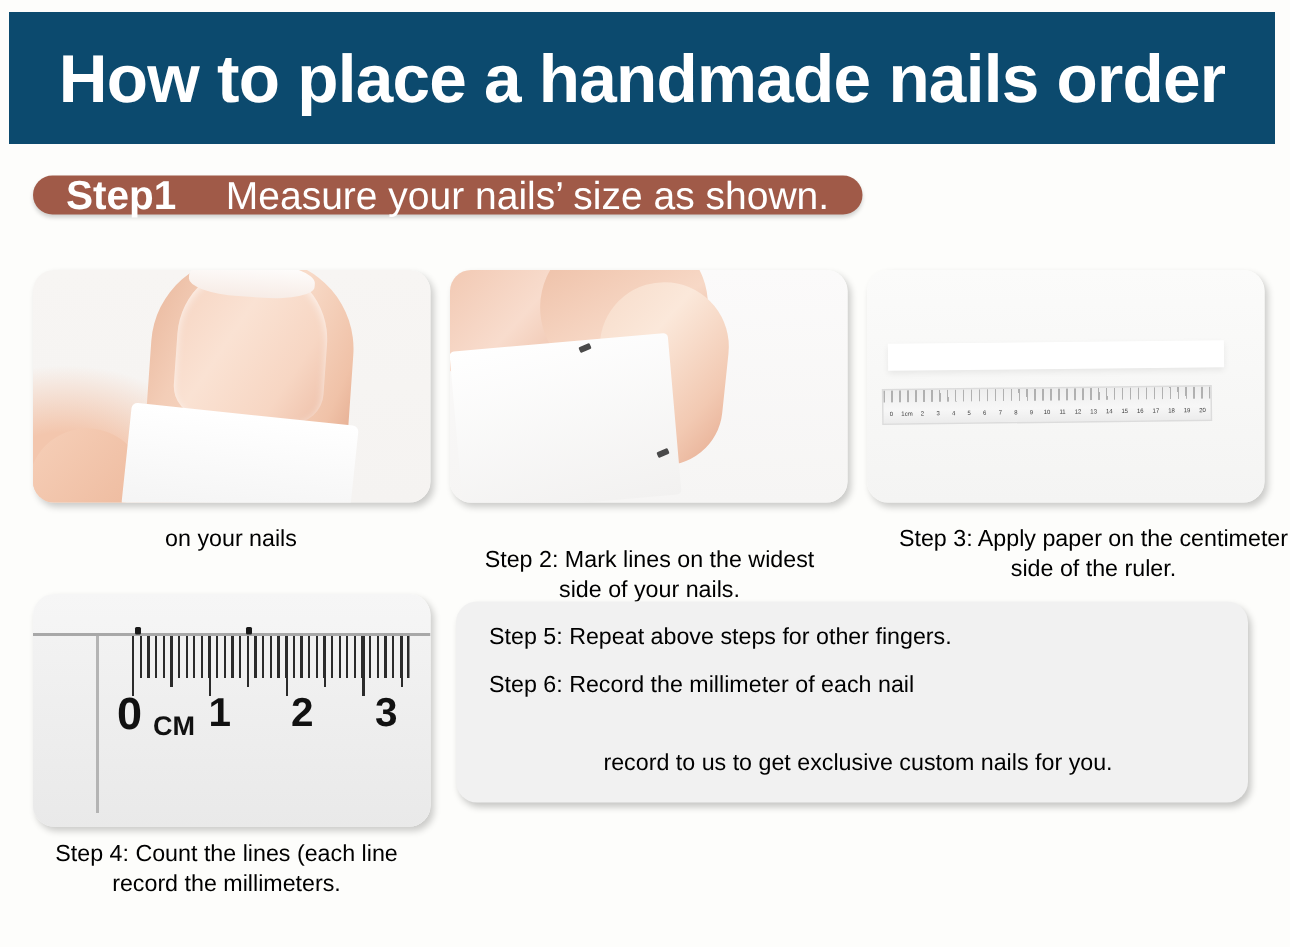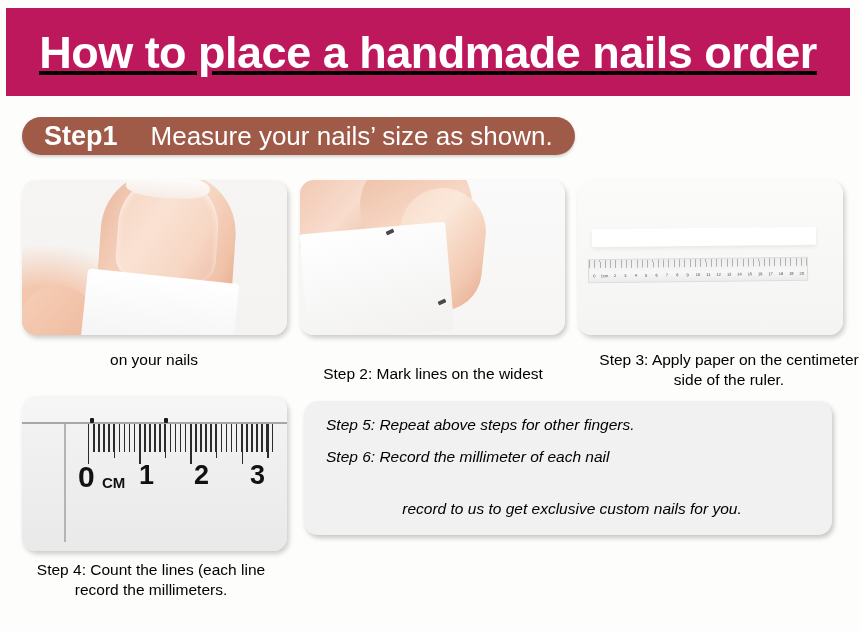--- a/index.html
+++ b/index.html
@@ -7,35 +7,35 @@
     width:860px;height:631px;
     background:#fdfdfb;
     font-family:"Liberation Sans", sans-serif;
     overflow:hidden;
     position:relative;
   }
 
   
   .title-bar{
     position:absolute;left:6px;top:8px;width:844px;height:88px;
-    background:#be185d;
-    display:flex;align-items:center;justify-content:center;text-decoration:underline;
+    background:#0c4a6e;
+    display:flex;align-items:center;justify-content:center;
   }
   .title-text{
     color:#ffffff;
     font-size:45px;
     font-weight:700;
     letter-spacing:-0.5px;
     white-space:nowrap;
     line-height:1;
   }
 
   
   .step-pill{
-    position:absolute;left:22px;top:117px;height:38px;
+    position:absolute;left:22px;top:117px;height:26px;
     padding:0 22px;
     background:#a05a48;
     border-radius:22px;
     display:flex;align-items:center;
     box-shadow:0 2px 3px rgba(0,0,0,0.18);
   }
   .step-pill .pill-strong{
     color:#ffffff;font-size:27px;font-weight:700;margin-right:9px;white-space:nowrap;
   }
   .step-pill .pill-rest{
@@ -170,21 +170,21 @@
     background:repeating-linear-gradient(90deg,#2b2b2b 0 1.5px,transparent 1.5px 25.6px);
   }
   .p4-dot1{position:absolute;left:68px;top:22px;width:4px;height:5px;background:#1a1a1a;border-radius:1px;}
   .p4-dot2{position:absolute;left:142px;top:22px;width:4px;height:5px;background:#1a1a1a;border-radius:1px;}
   .p4-zero{
     position:absolute;left:56px;top:66px;
     font-size:30px;font-weight:700;color:#111;line-height:1;
   }
   .p4-cm{
     position:absolute;left:80px;top:79px;
-    font-size:15px;font-weight:700;color:#111;line-height:1;
+    font-size:18px;font-weight:700;color:#111;line-height:1;
   }
   .p4-num{
     position:absolute;top:66px;
     font-size:27px;font-weight:700;color:#111;line-height:1;
   }
   .p4-n1{left:117px;} .p4-n2{left:172px;} .p4-n3{left:228px;}
 
   
   .caption{
     position:absolute;
@@ -199,21 +199,20 @@
   .cap4{left:6px;top:560px;width:290px;}
 
   
   .steps-box{
     position:absolute;left:304px;top:401px;width:528px;height:134px;
     background:#f1f1f1;
     border-radius:14px;
     box-shadow:2px 3px 5px rgba(0,0,0,0.22);
     padding:14px 32px 0 22px;
     box-sizing:border-box;
-    font-style:italic;
   }
   .steps-line{
     font-size:15.5px;color:#000;line-height:1.3;margin-bottom:12px;
     white-space:pre-line;
   }
   .steps-line.wrap{text-align:left;margin-bottom:0;}
   .steps-line.wrap .l2{display:block;text-align:center;padding-left:18px;}
 </style>
 </head>
 <body>
@@ -241,20 +240,21 @@
 <div class="card photo2">
   <div class="p2-fingerA"></div>
   <div class="p2-fingerB"></div>
   <div class="p2-thumb"></div>
   <div class="p2-strip"></div>
   <div class="p2-mark1"></div>
   <div class="p2-mark2"></div>
 </div>
 <div class="caption cap2">
   <div>Step 2: Mark lines on the widest</div>
+  <div>side of your nails.</div>
 </div>
 
 <div class="card photo3">
   <div class="p3-strip"></div>
   <div class="p3-ruler">
     <div class="p3-ticks"></div>
     <div class="p3-nums">
       <span>0</span>
       <span>1cm</span>
       <span>2</span>

